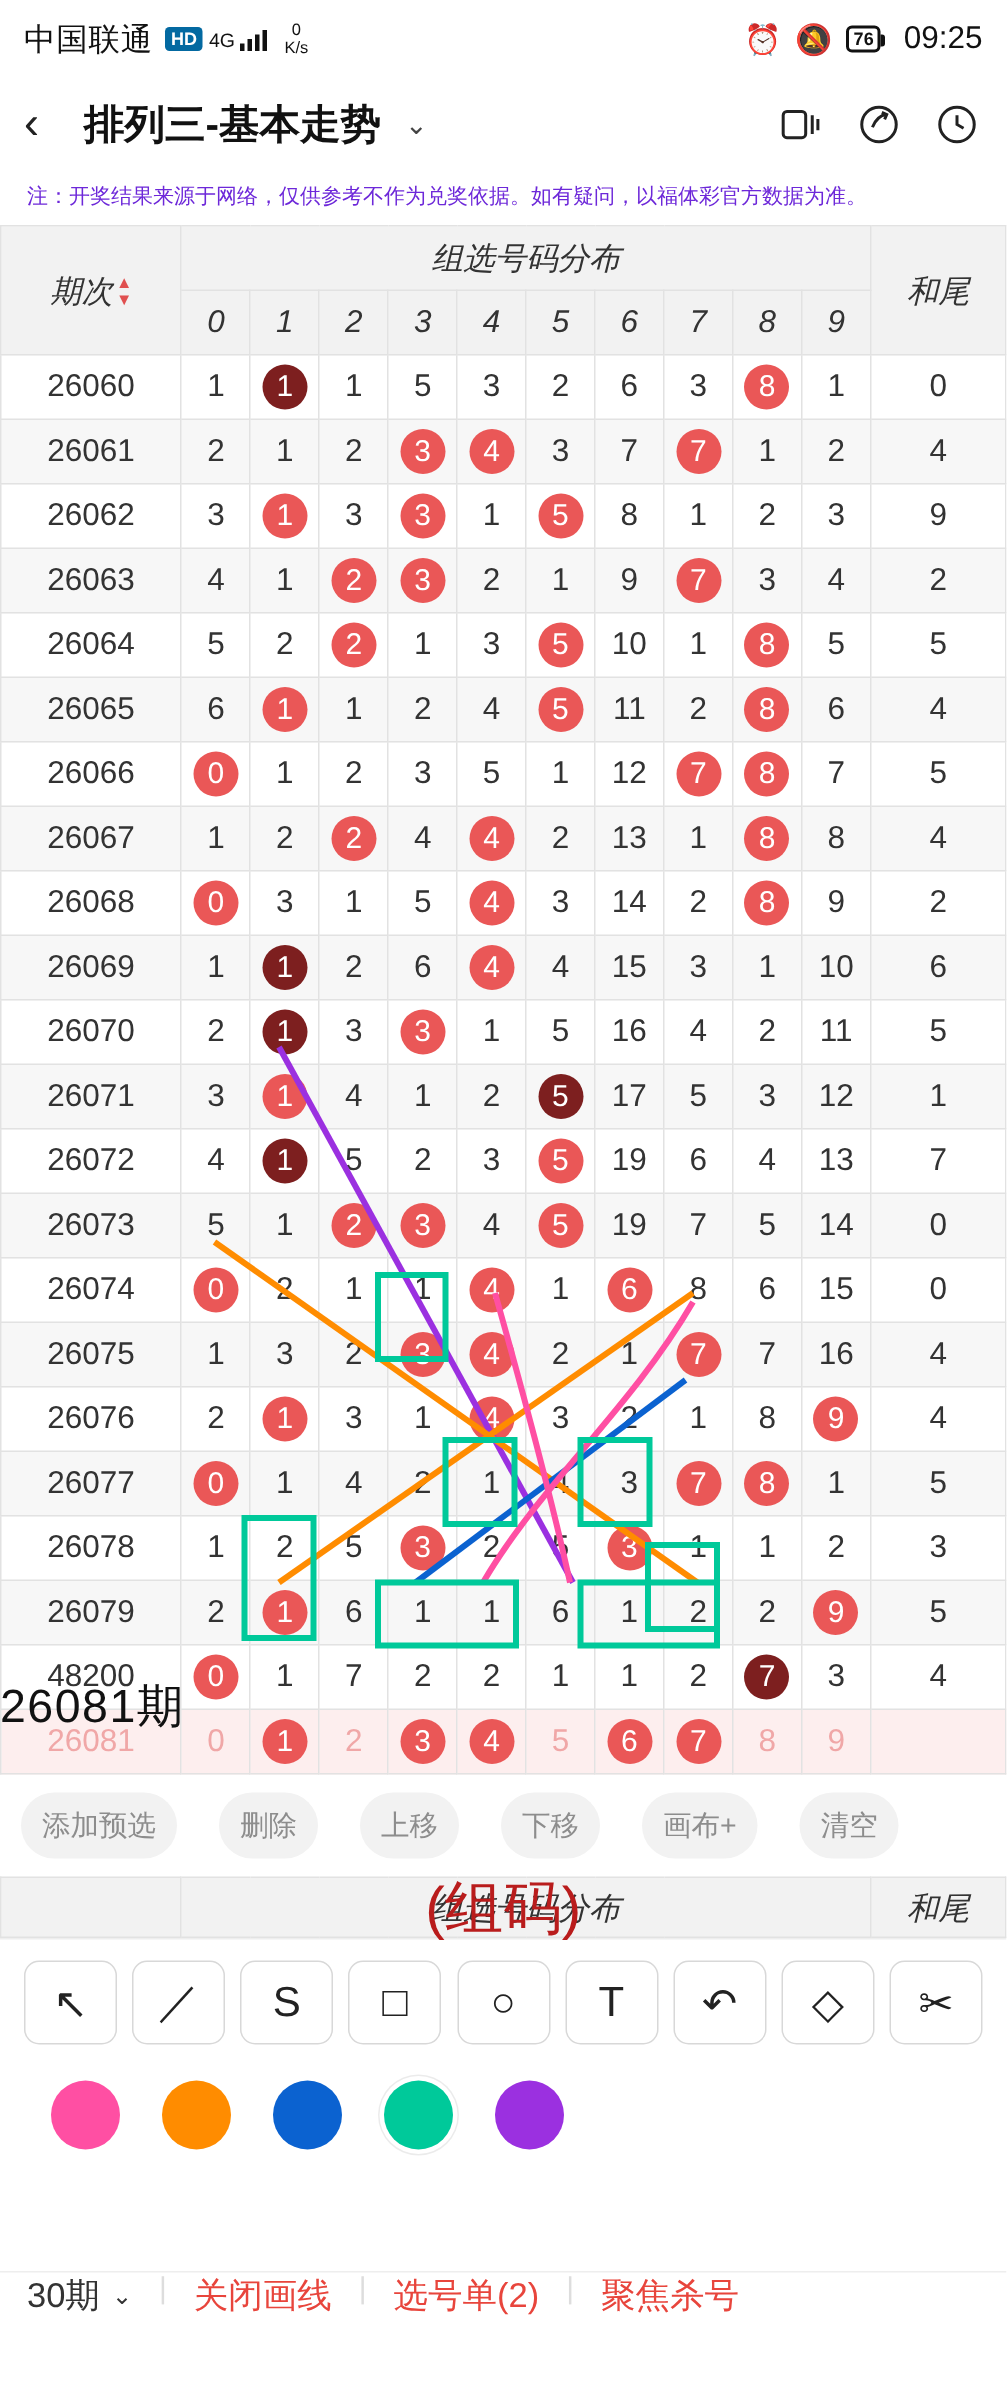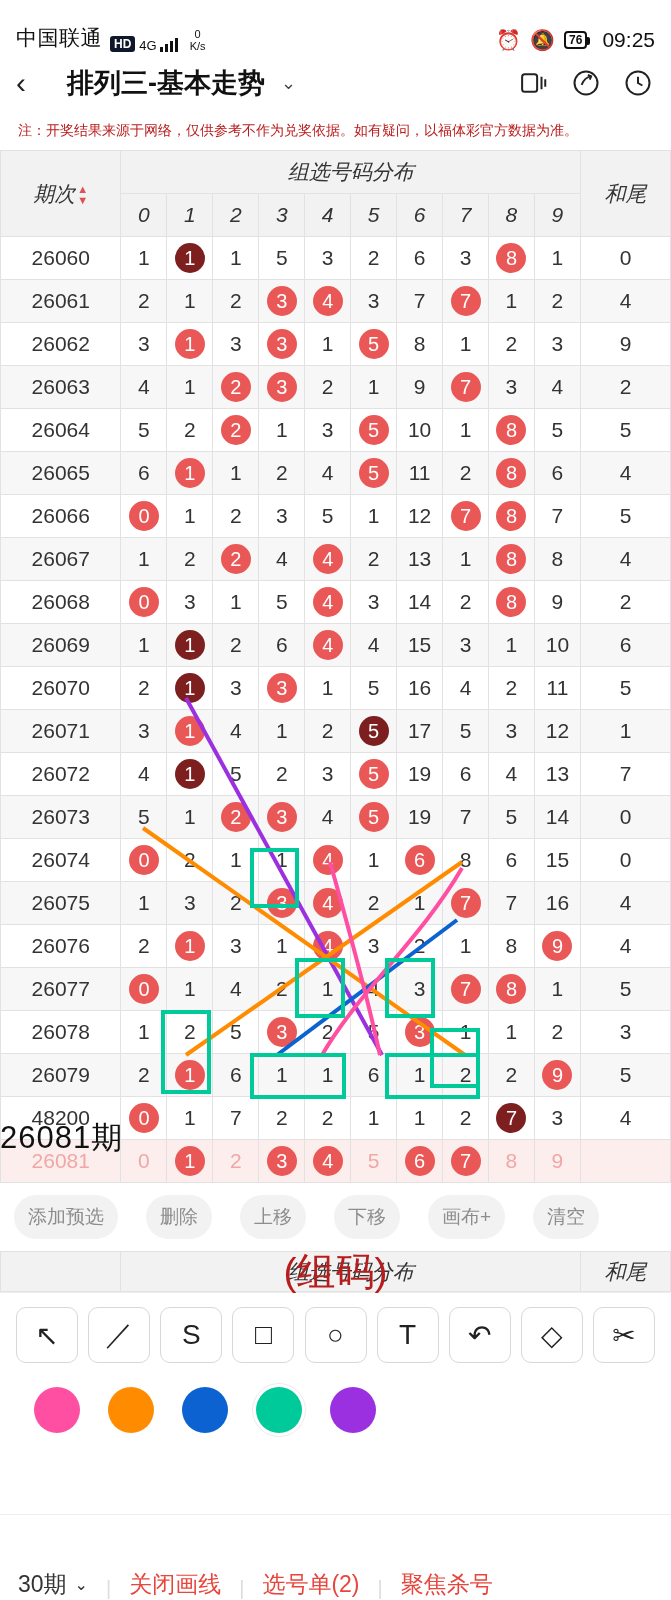--- a/index.html
+++ b/index.html
@@ -6,26 +6,26 @@
   html, body {
     width: 671px; height: 1600px;
     background: #ffffff;
     font-family: "Liberation Sans", "DejaVu Sans", sans-serif;
     overflow: hidden;
   }
   #app { position: relative; width: 671px; height: 1600px; }
 
   
   .statusbar {
-    height: 52px; display: flex; align-items: flex-end;
+    height: 52px; display: flex; align-items: center;
     padding: 0 16px; font-size: 19px; color: #111;
   }
   .sb-carrier { font-size: 21px; letter-spacing: .5px; }
   .sb-badge {
-    background: #0f172a; color: #fff; font-size: 12px; font-weight: bold;
+    background: #0369a1; color: #fff; font-size: 12px; font-weight: bold;
     border-radius: 3px; padding: 1px 4px; margin-left: 8px;
   }
   .sb-4g { margin-left: 4px; font-size: 12px; line-height: 1; text-align: center; }
   .sb-4g .g { font-size: 13px; }
   .sb-bars { display: inline-flex; align-items: flex-end; height: 16px; margin-left: 3px; }
   .sb-bars i { display: block; width: 3px; margin-right: 2px; background: #111; }
   .sb-bars i:nth-child(1) { height: 5px; }
   .sb-bars i:nth-child(2) { height: 8px; }
   .sb-bars i:nth-child(3) { height: 11px; }
   .sb-bars i:nth-child(4) { height: 14px; }
@@ -40,29 +40,29 @@
     content: ""; position: absolute; right: -5px; top: 4px;
     width: 3px; height: 8px; background: #111; border-radius: 0 2px 2px 0;
   }
   .sb-time { font-size: 21px; margin-left: 6px; }
 
   
   .titlebar {
     height: 62px; display: flex; align-items: center; padding: 0 16px;
   }
   .back-arrow { width: 34px; font-size: 30px; color: #222; line-height: 1; }
-  .title-text { font-size: 27px; font-weight: bold; color: #111; margin-left: 17px; }
+  .title-text { font-size: 27px; font-weight: bold; color: #111; margin-left: 6px; }
   .title-caret { font-size: 18px; color: #444; margin-left: 16px; }
   .tb-spacer { flex: 1; }
   .tb-icons { display: flex; align-items: center; gap: 22px; padding-right: 2px; }
   .tb-icons .ic { width: 30px; height: 30px; color: #222; }
 
   
   .notice {
-    font-size: 14px; color: #b91c1c; padding: 8px 18px 10px 18px;
+    font-size: 14px; color: #6d28d9; padding: 8px 18px 10px 18px;
     white-space: nowrap;
   }
 
   
   .table-wrap { position: relative; }
   table.grid { border-collapse: collapse; width: 671px; table-layout: fixed; }
   table.grid th, table.grid td {
     border: 1px solid #e2e2e2; text-align: center; font-size: 21px; color: #333;
     height: 43px; padding: 0;
   }
@@ -127,21 +127,21 @@
   .tool .glyph { font-size: 28px; }
 
   
   .colors { display: flex; align-items: center; gap: 28px; padding: 14px 34px 10px 34px; }
   .swatch { width: 46px; height: 46px; border-radius: 50%; }
   .swatch.sel { box-shadow: 0 0 0 3px #fff, 0 0 0 4px rgba(0,0,0,.08); }
 
   
   .bottombar {
     position: absolute; left: 0; bottom: 0; width: 671px; height: 86px;
-    display: flex; align-items: flex-end; border-top: 1px solid #eee; background: #fff;
+    display: flex; align-items: flex-start; border-top: 1px solid #eee; background: #fff;
   }
   .bb-item { font-size: 23px; color: #333; display: flex; align-items: center; gap: 8px; }
   .bb-red { color: #e8453c; font-size: 23px; }
   .bb-sep { color: #ddd; font-size: 20px; }
   .bb-pad { padding: 0 18px; }
 </style>
 </head>
 <body>
 
 <div id="app">

